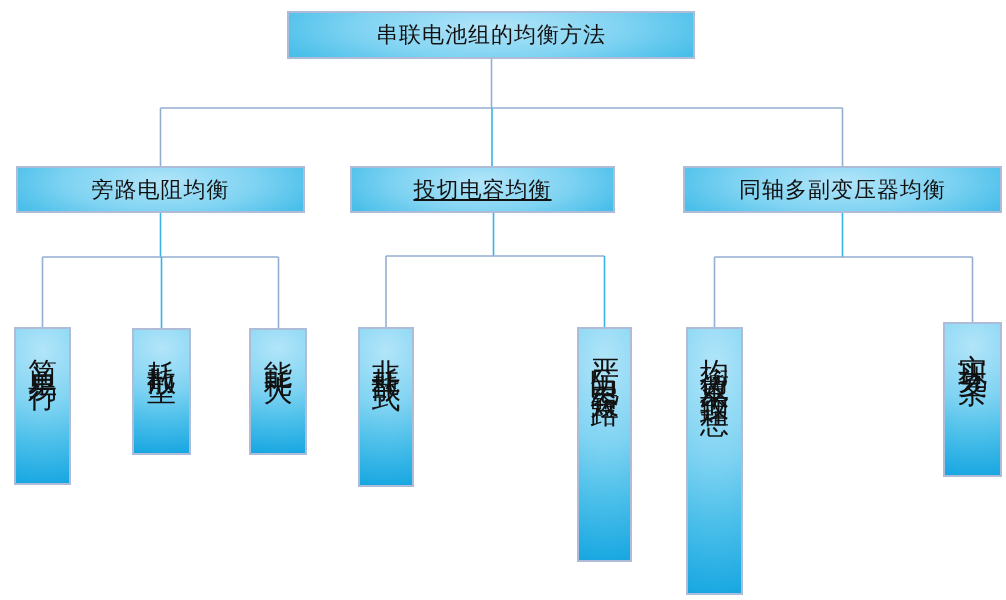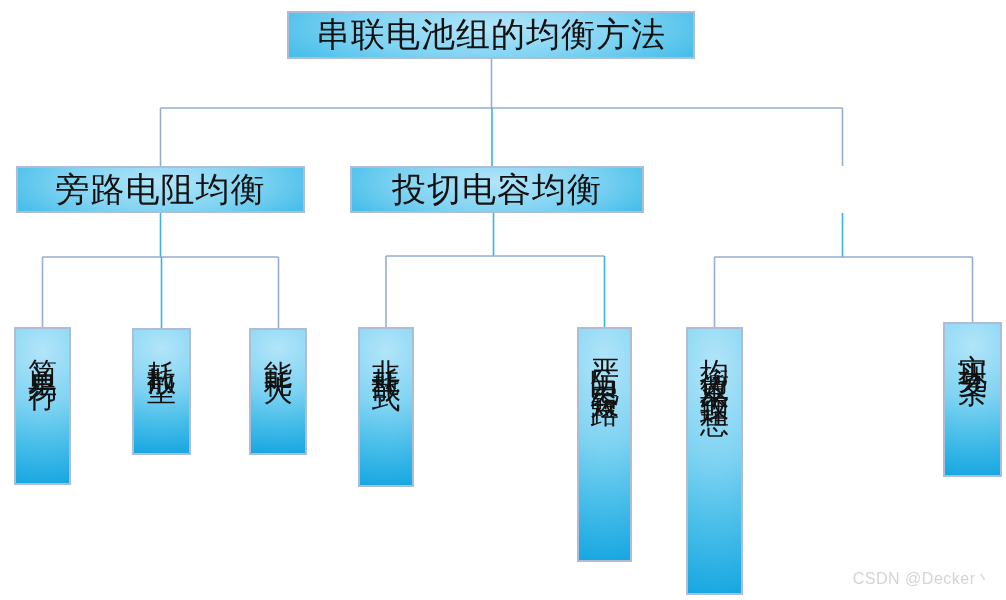--- a/index.html
+++ b/index.html
@@ -28,40 +28,40 @@
     box-sizing:border-box;
     border:2px solid var(--box-border);
     color:var(--text);
     display:flex;
     align-items:center;
     justify-content:center;
   }
   .node-h{
     background:radial-gradient(ellipse 95% 200% at 50% 32%,
       var(--box-light) 0%, #7fd3f2 35%, var(--box-mid) 58%, var(--box-edge) 100%);
-    font-size:34px;
+    font-size:22px;
     letter-spacing:1px;
     white-space:nowrap;
   }
   .node-v{
     background:radial-gradient(ellipse 260% 95% at 50% 14%,
       var(--box-light) 0%, #7fd3f2 38%, var(--box-mid) 62%, var(--box-edge) 100%);
     align-items:flex-start;
     padding-top:7px;
   }
   .vtext{
     writing-mode:vertical-rl;
     text-orientation:upright;
     font-size:29px;
     letter-spacing:8px;
     line-height:1;
   }
   .root {left:287px;top:11px; width:408px;height:48px;}
   .b0   {left:16px; top:166px;width:289px;height:47px;font-family:Liberation Mono, monospace;}
-  .b1   {left:350px;top:166px;width:294px;height:47px;}
+  .b1   {left:350px;top:166px;width:265px;height:47px;text-decoration:underline;}
   .b2   {left:683px;top:166px;width:319px;height:47px;}
   .leaf1{left:14px; top:327px;width:57px;height:158px;}
   .leaf2{left:132px;top:328px;width:59px;height:127px;}
   .leaf3{left:249px;top:328px;width:58px;height:127px;}
   .leaf4{left:358px;top:327px;width:56px;height:160px;}
   .leaf5{left:577px;top:327px;width:55px;height:235px;}
   .leaf6{left:686px;top:327px;width:57px;height:268px;}
   .leaf7{left:943px;top:322px;width:59px;height:155px;}
   .watermark{
     position:absolute;
@@ -99,20 +99,21 @@
     <line class="ln cyan" x1="842.5" y1="213" x2="842.5" y2="257"></line>
     <line class="ln" x1="714.5" y1="257" x2="972.5" y2="257"></line>
     <line class="ln" x1="714.5" y1="257" x2="714.5" y2="327"></line>
     <line class="ln" x1="972.5" y1="257" x2="972.5" y2="322"></line>
   </svg>
 
   <div class="node node-h root">串联电池组的均衡方法</div>
 
   <div class="node node-h b0">旁路电阻均衡</div>
   <div class="node node-h b1">投切电容均衡</div>
+  <div class="node node-h b2">同轴多副变压器均衡</div>
 
   <div class="node node-v leaf1">
     <span class="vtext">简单易行</span>
   </div>
   <div class="node node-v leaf2">
     <span class="vtext">耗散型</span>
   </div>
   <div class="node node-v leaf3">
     <span class="vtext">能耗大</span>
   </div>
@@ -122,14 +123,13 @@
   <div class="node node-v leaf5">
     <span class="vtext">严防电容短路</span>
   </div>
   <div class="node node-v leaf6">
     <span class="vtext">均衡效果较理想</span>
   </div>
   <div class="node node-v leaf7">
     <span class="vtext">实现复杂</span>
   </div>
 
-  <div class="watermark">CSDN @Decker丶</div>
 </div>
 
 </body></html>

